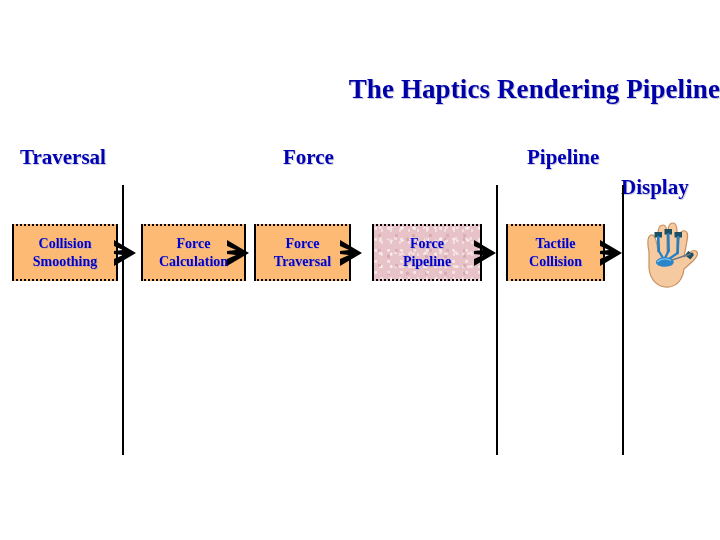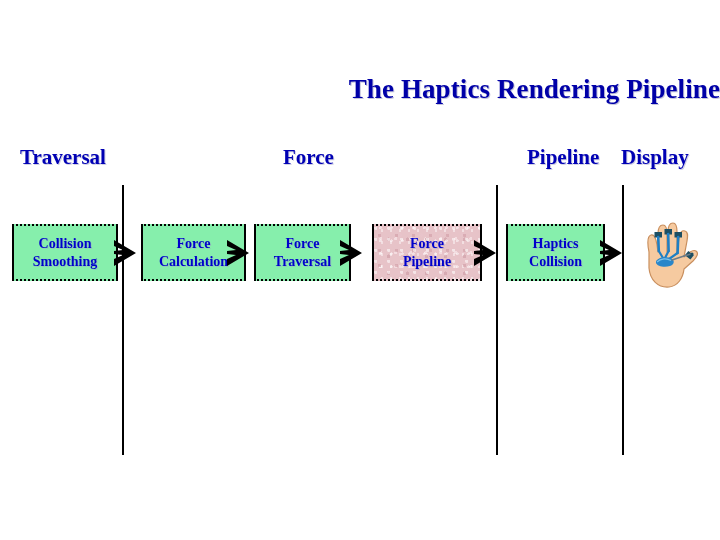--- a/index.html
+++ b/index.html
@@ -36,21 +36,21 @@
     font-size: 21px;
     font-weight: bold;
     color: #0000B4;
     text-shadow: 1px 1px 0 rgba(150,150,190,0.45);
     white-space: nowrap;
     top: 145px;
   }
   #header-traversal { left: 20px; }
   #header-force     { left: 283px; }
   #header-tactile   { left: 527px; }
-  #header-display   { left: 621px; }
+  #header-display   { left: 621px; margin-top: 30px; }
 
   
   .divider {
     position: absolute;
     top: 185px;
     width: 2px;
     height: 270px;
     background: #000000;
   }
   #divider-1 { left: 122px; }
@@ -70,21 +70,21 @@
     display: flex;
     flex-direction: column;
     align-items: center;
     justify-content: center;
     color: #0000CC;
     font-size: 14px;
     font-weight: bold;
     line-height: 1.22;
     text-align: center;
     text-shadow: 1px 1px 0 rgba(160,160,200,0.45);
-    background: #86efac;
+    background: #fdba74;
   }
   .stage-box .ln { display: block; white-space: nowrap; }
 
   #box-collision        { left: 12px;  width: 106px; }
   #box-force-calc       { left: 141px; width: 105px; }
   #box-force-smooth     { left: 254px; width: 97px;  }
   #box-force-mapping    { left: 372px; width: 110px;
       background-color: #e7c3c8;
       background-image:
         radial-gradient(circle at 12% 22%, rgba(255,255,255,.55) 0 1.4px, transparent 1.6px),
@@ -150,21 +150,21 @@
   <span class="ln">Force</span>
   <span class="ln">Traversal</span>
 </div>
 
 <div class="stage-box" id="box-force-mapping">
   <span class="ln">Force</span>
   <span class="ln">Pipeline</span>
 </div>
 
 <div class="stage-box" id="box-haptic-texturing">
-  <span class="ln">Haptics</span>
+  <span class="ln">Tactile</span>
   <span class="ln">Collision</span>
 </div>
 
 <div class="arrow" id="arrow-1">
   <svg width="28" height="30" viewBox="0 0 28 30">
     <path d="M2,2 L24,15 L2,28 L2,21 L11,17 L2,16 L2,13 L11,12 L2,8 Z" fill="#000000"></path>
   </svg>
 </div>
 <div class="arrow" id="arrow-2">
   <svg width="28" height="30" viewBox="0 0 28 30">

